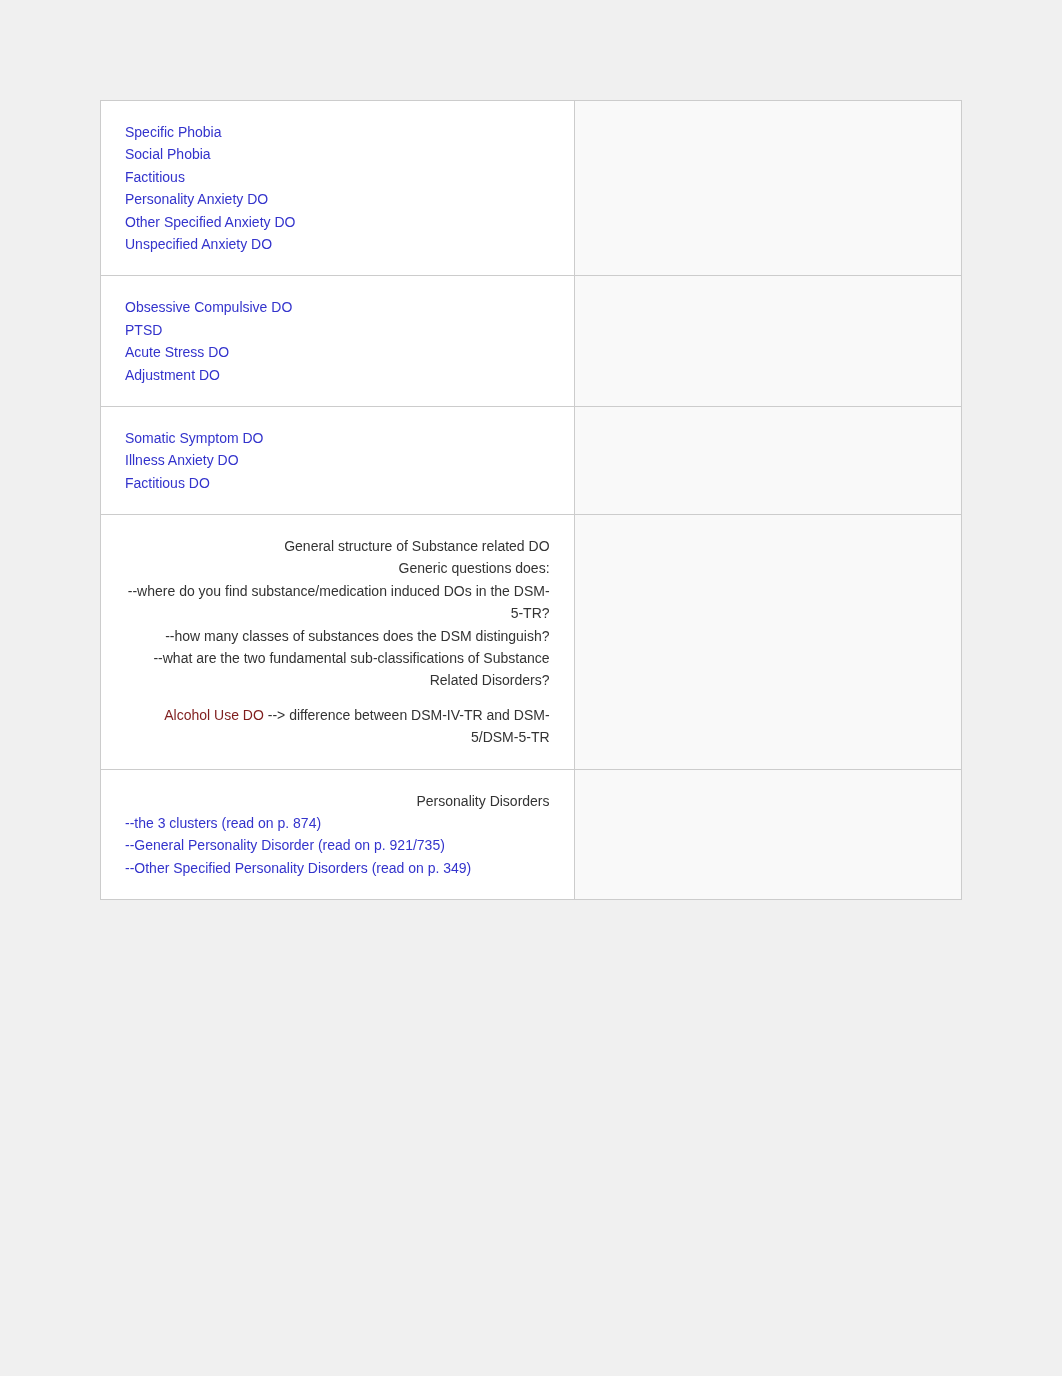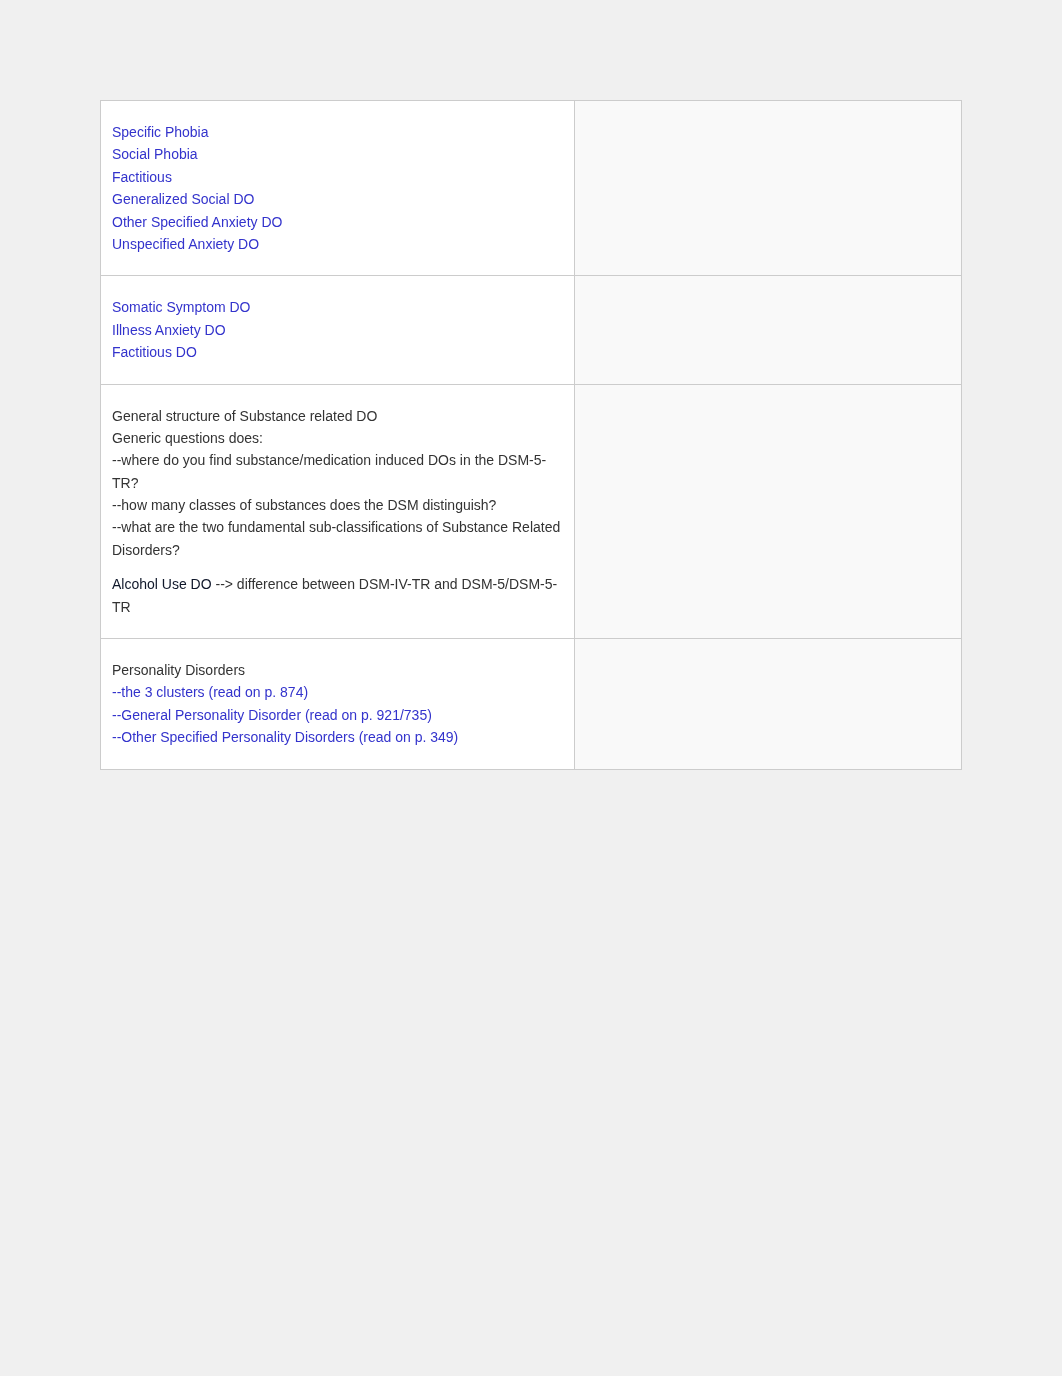--- a/index.html
+++ b/index.html
@@ -24,48 +24,49 @@
     .main-table {
       width: 100%;
       border-collapse: collapse;
       background-color: white;
       border: 1px solid #ccc;
     }
 
     .main-table td {
       border: 1px solid #ccc;
       vertical-align: top;
-      padding: 12px 11px;
+      padding: 12px 24px;
       margin-left: 23px;
     }
 
     .main-table td.left-col {
       width: 55%;
     }
 
     .main-table td.right-col {
       width: 45%;
       background-color: #f9f9f9;
     }
 
     .blue-link {
       color: #3333cc;
       display: block;
       line-height: 1.6;
       cursor: pointer;
     }
 
     .blue-link-inline {
-      color: #0f172a;
+      color: #7f1d1d;
       cursor: pointer;
     }
 
     .plain-text {
       color: #333;
       line-height: 1.6;
+      text-align: right;
     }
 
     .section-block {
       padding: 8px 0;
     }
 
     .blank-cell {
       min-height: 80px;
     }
   </style>
@@ -75,28 +76,39 @@
 <div class="page-wrapper">
   <table class="main-table">
     <tbody>
 
       <tr>
         <td class="left-col">
           <div class="section-block">
             <span class="blue-link">Specific Phobia</span>
             <span class="blue-link">Social Phobia</span>
             <span class="blue-link">Factitious</span>
-            <span class="blue-link">Generalized Social DO</span>
+            <span class="blue-link">Personality Anxiety DO</span>
             <span class="blue-link">Other Specified Anxiety DO</span>
             <span class="blue-link">Unspecified Anxiety DO</span>
           </div>
         </td>
         <td class="right-col blank-cell"></td>
       </tr>
 
+      <tr>
+        <td class="left-col">
+          <div class="section-block">
+            <span class="blue-link">Obsessive Compulsive DO</span>
+            <span class="blue-link">PTSD</span>
+            <span class="blue-link">Acute Stress DO</span>
+            <span class="blue-link">Adjustment DO</span>
+          </div>
+        </td>
+        <td class="right-col blank-cell"></td>
+      </tr>
 
       <tr>
         <td class="left-col">
           <div class="section-block">
             <span class="blue-link">Somatic Symptom DO</span>
             <span class="blue-link">Illness Anxiety DO</span>
             <span class="blue-link">Factitious DO</span>
           </div>
         </td>
         <td class="right-col blank-cell"></td>

